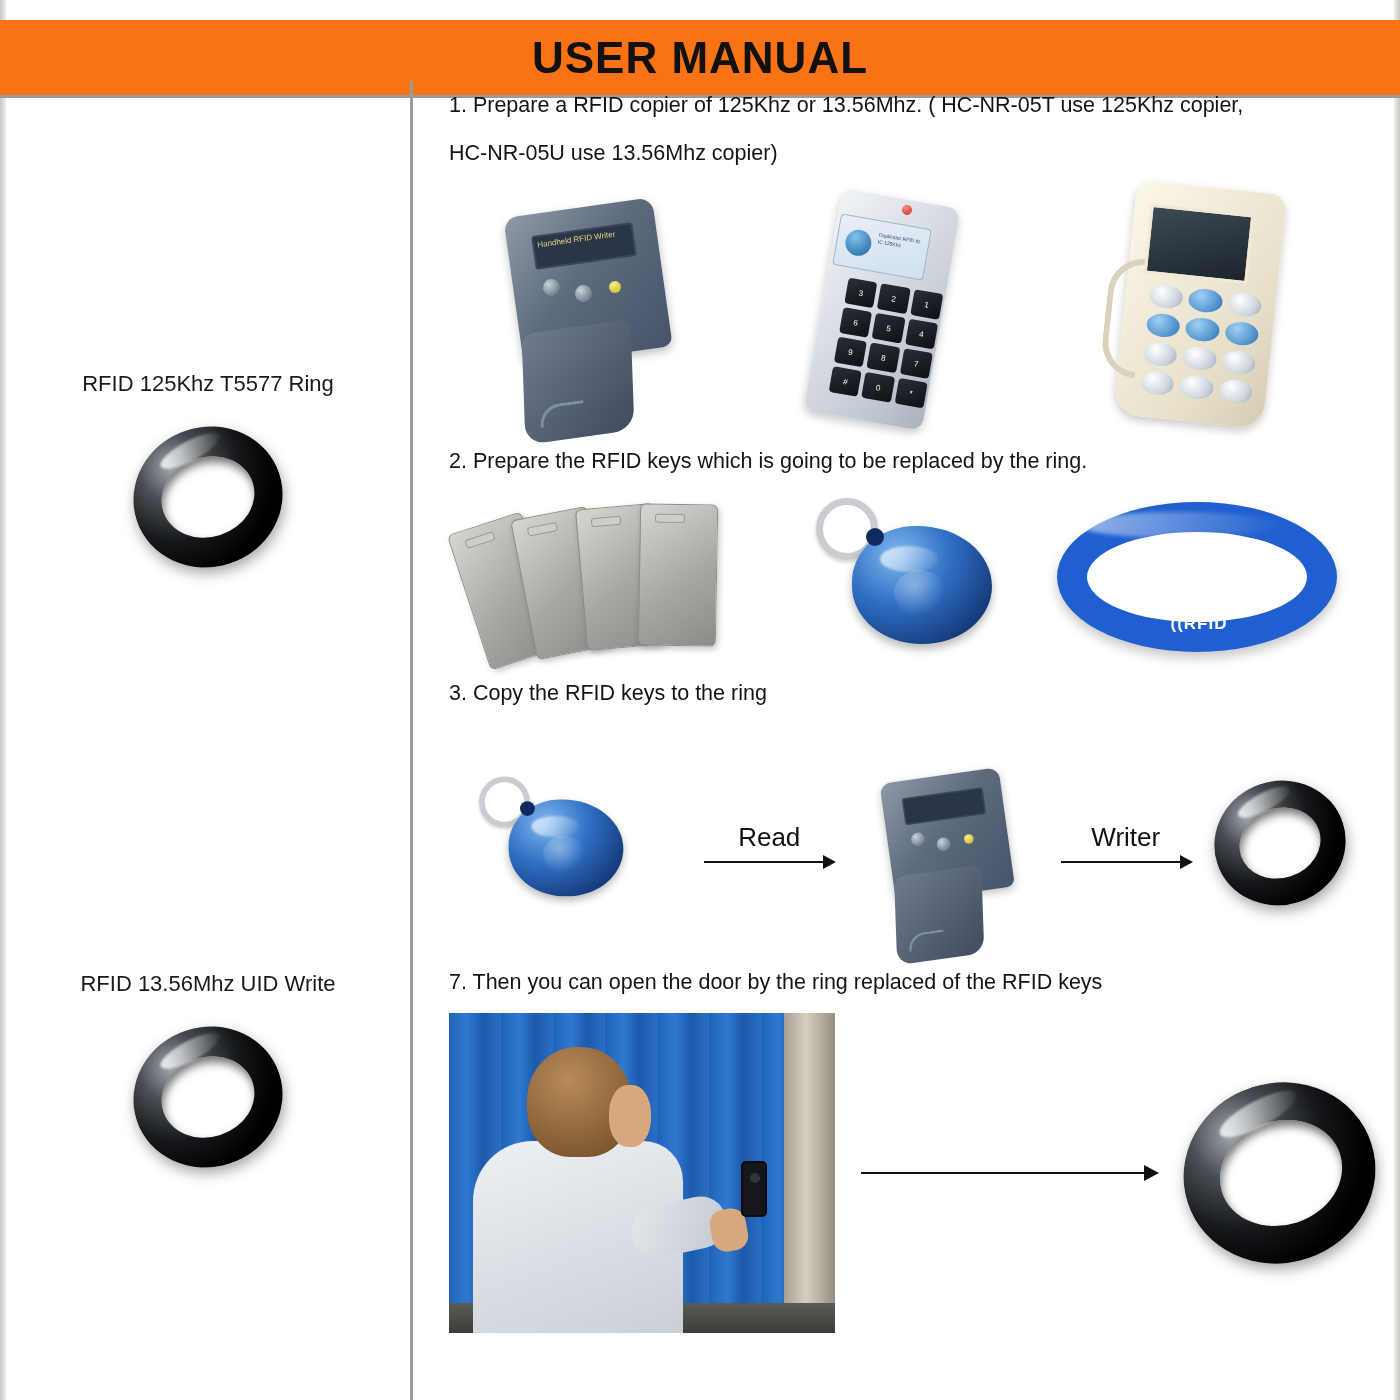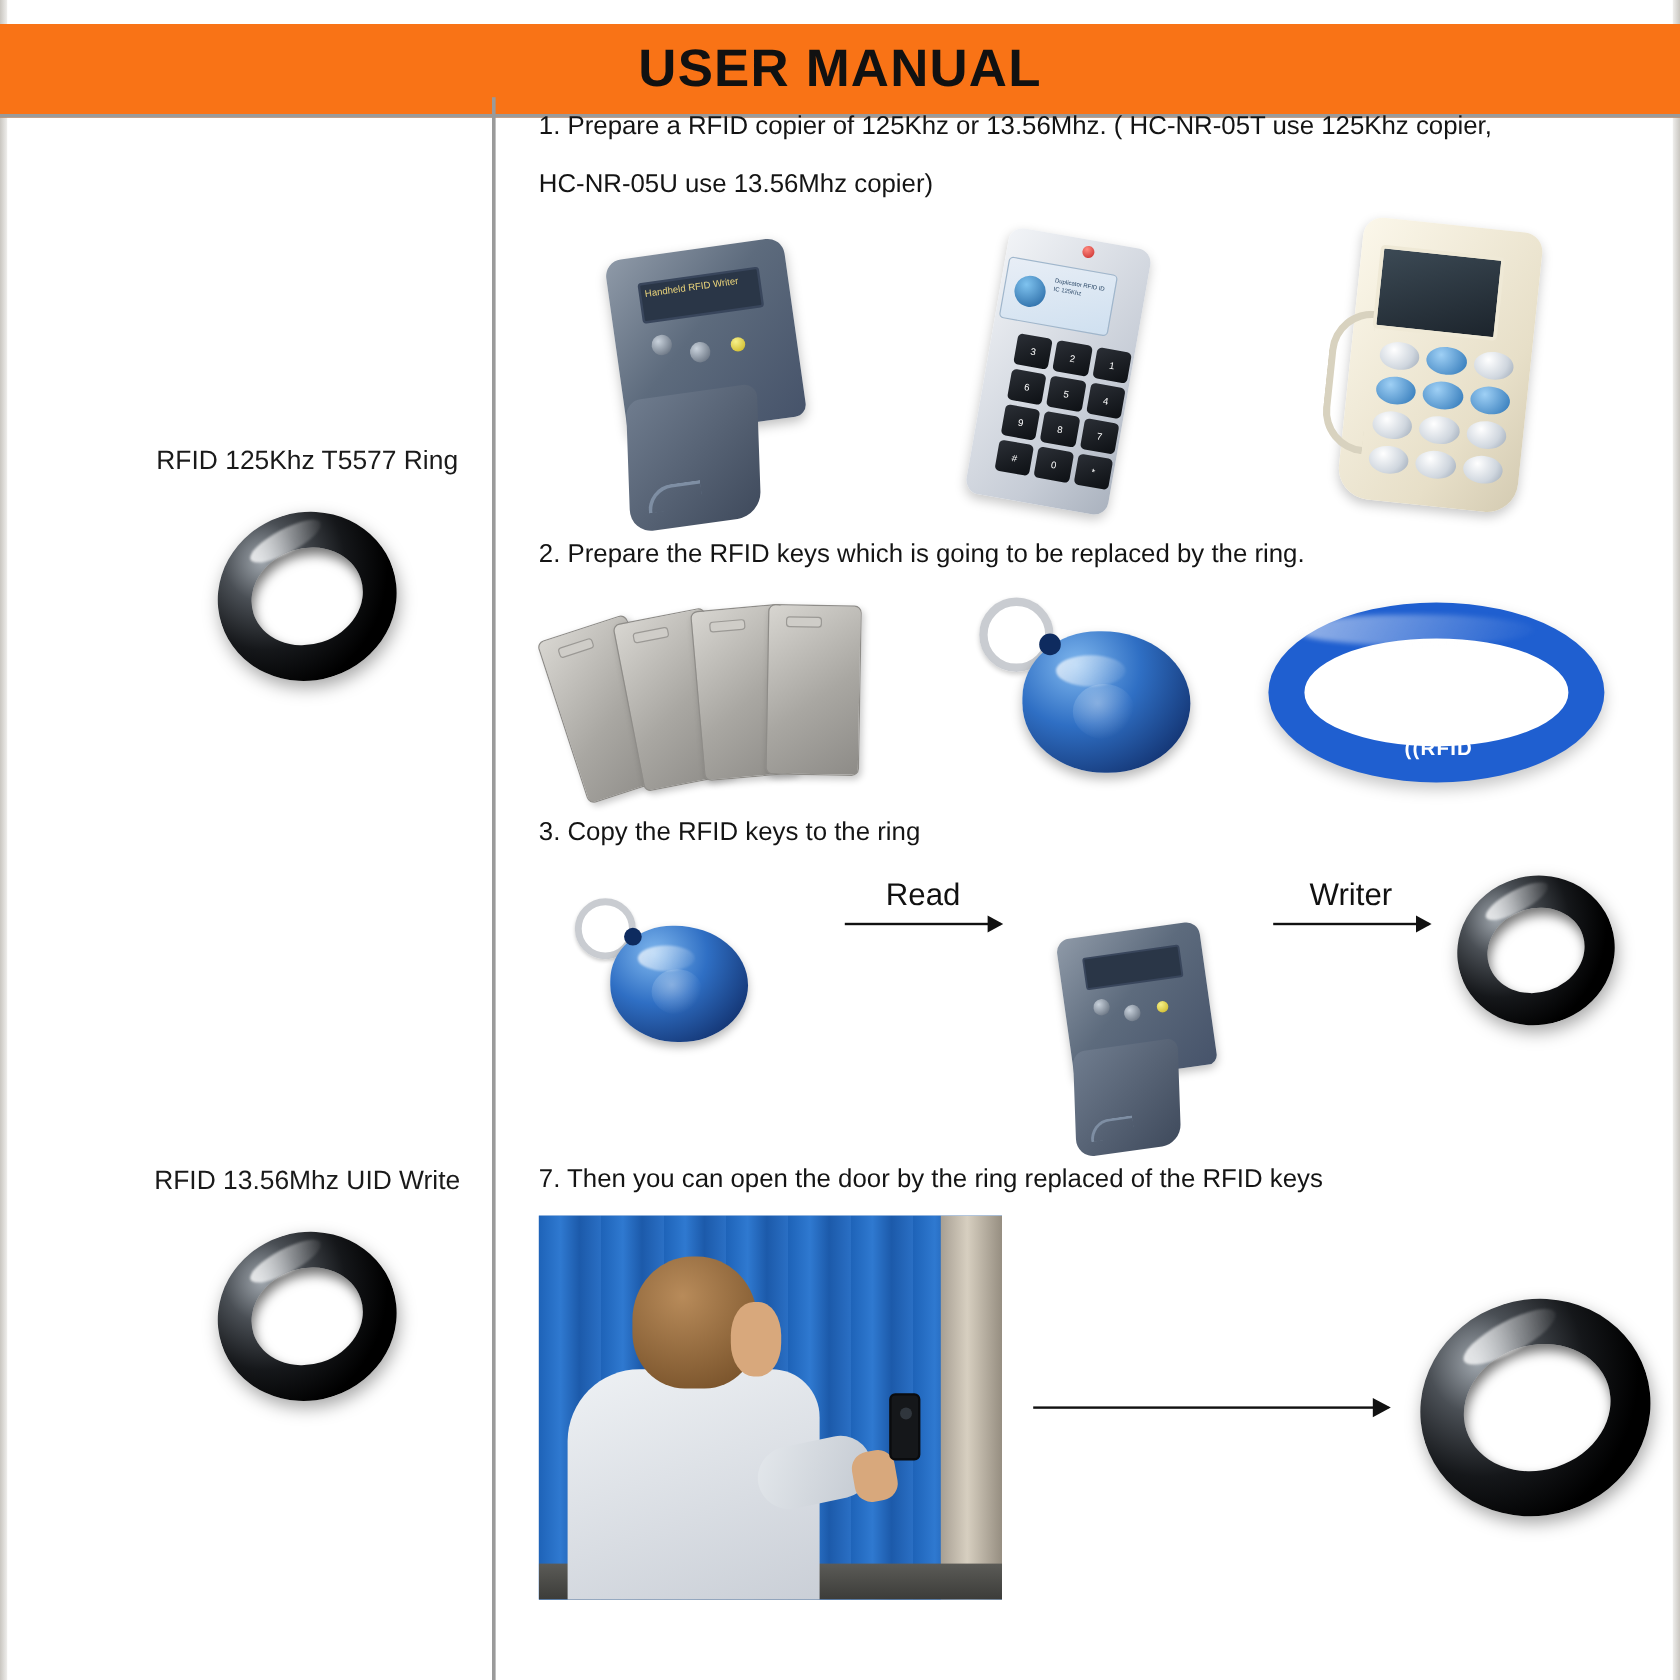--- a/index.html
+++ b/index.html
@@ -48,21 +48,21 @@
     position: absolute;
     left: 410px; top: 81px;
     width: 3px; height: 1319px;
     background: #9a9a9a;
   }
 
   
   .left-col {
     position: absolute;
     left: 6px; top: 81px;
-    width: 404px; height: 1319px; margin-left: 48px;
+    width: 404px; height: 1319px;
   }
   .left-block { position: absolute; width: 404px; text-align: center; }
   .left-block .cap-line {
     font-size: 22px;
     color: #1a1a1a;
     line-height: 46px;
     white-space: nowrap;
   }
   .block-a { top: 280px; }
   .block-b { top: 880px; }
@@ -350,21 +350,21 @@
     position:absolute; left: 122px; top: 120px;
     color: #ffffff;
     font-size: 17px;
     font-weight: bold;
     letter-spacing: 1px;
   }
 
   
   .flow {
     display: flex;
-    align-items: flex-start;
+    align-items: center;
     justify-content: space-between;
     padding: 14px 30px 4px 30px;
   }
   .flow .arrow-unit { text-align: center; width: 150px; }
   .flow .arrow-label {
     font-size: 26px;
     color: #111;
     margin-bottom: 8px;
   }
   .arrow-line {

